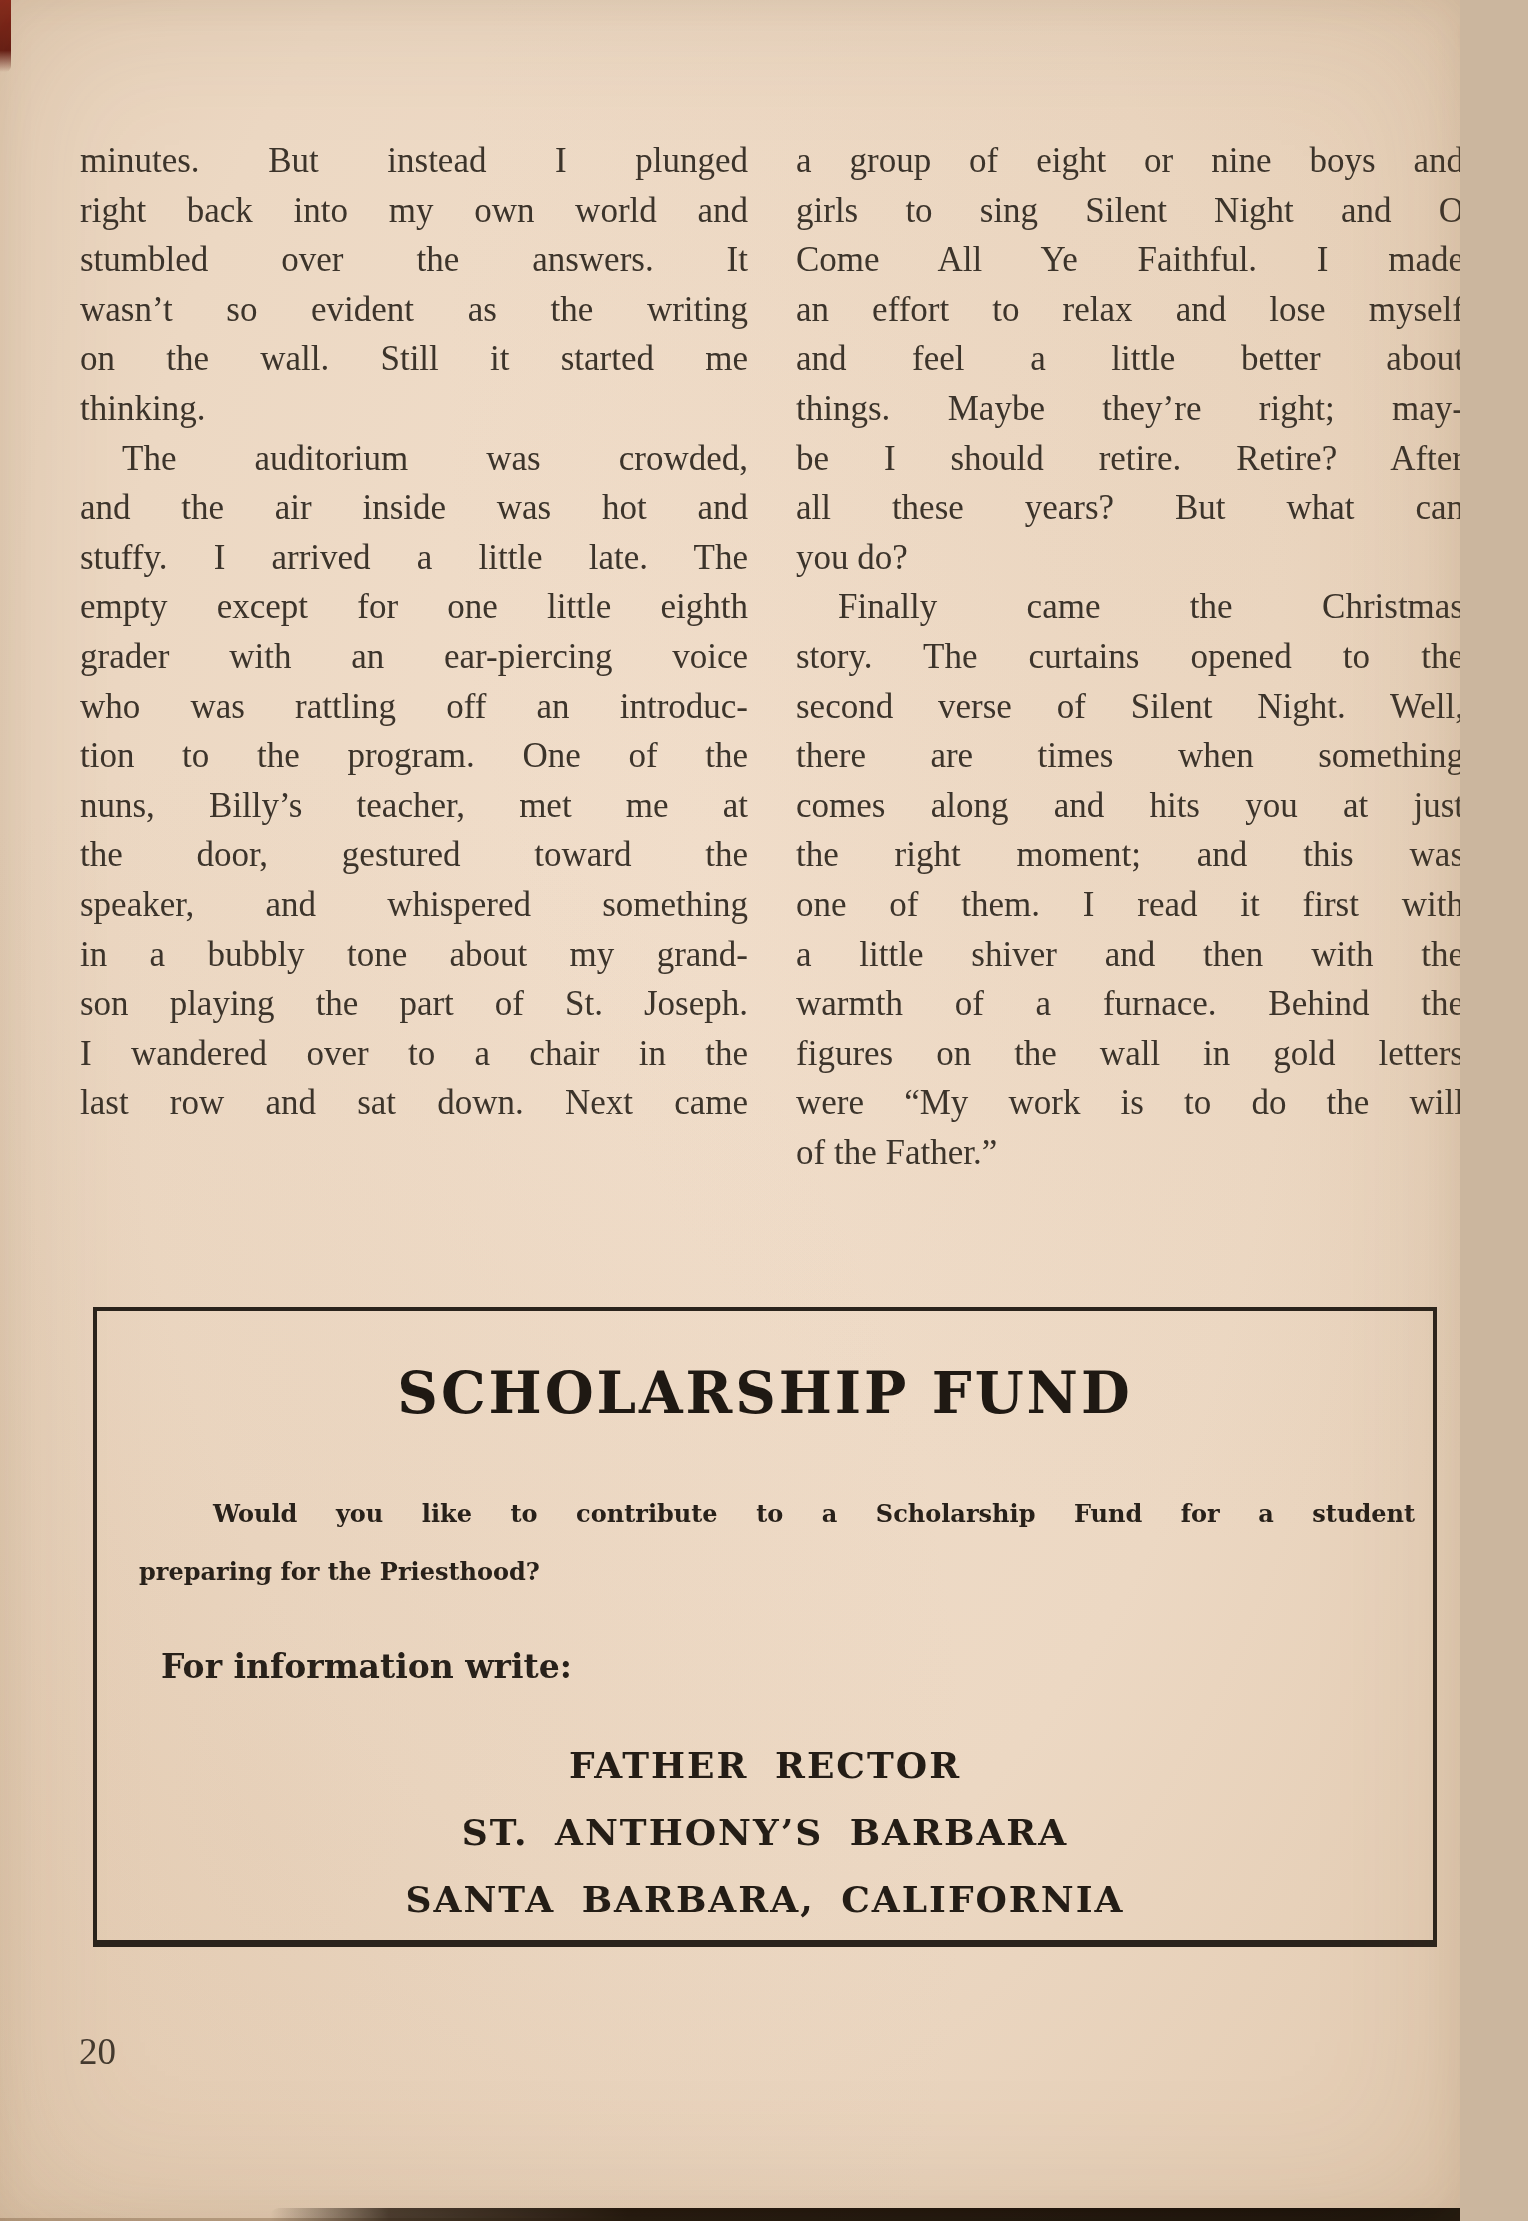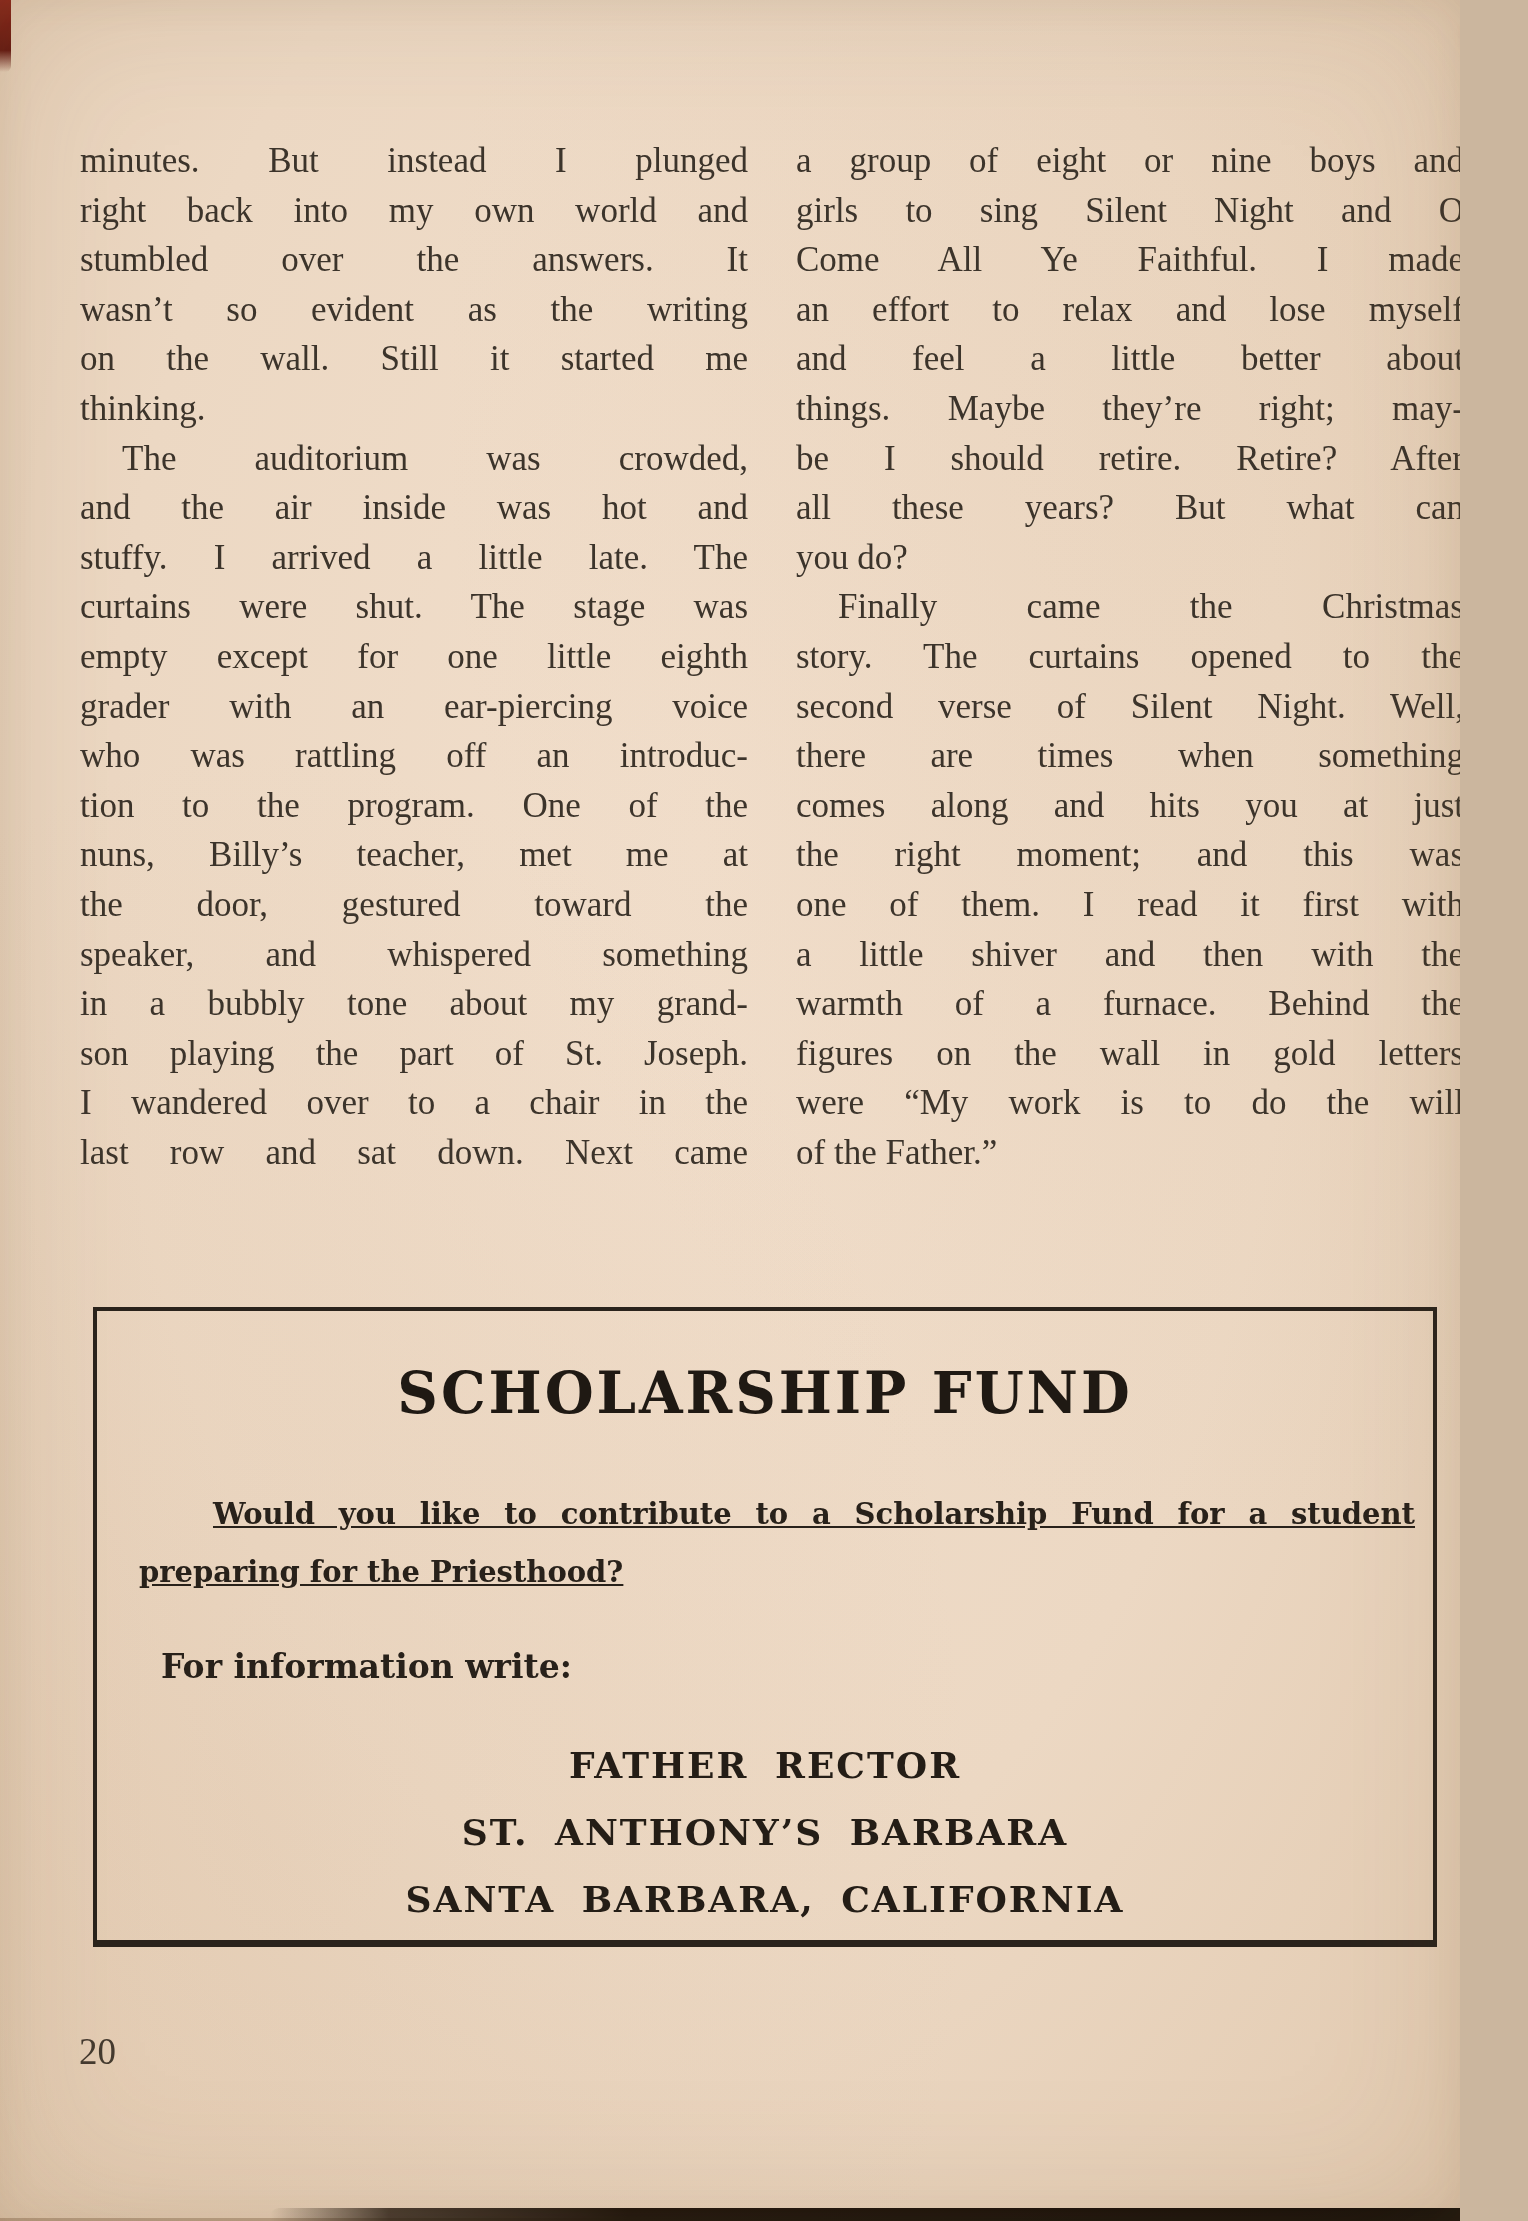--- a/index.html
+++ b/index.html
@@ -32,21 +32,21 @@
     color:#28211a;
     font-family:"DejaVu Serif","Liberation Serif",serif;
   }
   .ad-title{
     margin-top:48px;text-align:center;
     font-size:58px;font-weight:700;letter-spacing:3px;
     color:#1f1913;transform:scaleX(.97);
   }
   .ad-para{
     margin-top:58px;padding:0 18px 0 42px;
-    font-size:29px;font-weight:700;line-height:58px;text-decoration:underline;
+    font-size:24px;font-weight:700;line-height:58px;
   }
   .ad-para .line.ind{text-indent:74px;}
   .ad-info{
     margin-top:46px;padding-left:64px;
     font-size:33px;font-weight:700;
   }
   .ad-address{
     margin-top:46px;text-align:center;
     font-size:36px;font-weight:700;line-height:67px;
     letter-spacing:2px;word-spacing:12px;color:#241d16;
@@ -87,21 +87,20 @@
   <div class="col col-left">
       <div class="line just"><span>minutes.  But instead I plunged</span></div>
       <div class="line just"><span>right back into my own world and</span></div>
       <div class="line just"><span>stumbled over the answers.  It</span></div>
       <div class="line just"><span>wasn’t so evident as the writing</span></div>
       <div class="line just"><span>on the wall.  Still it started me</span></div>
       <div class="line"><span>thinking.</span></div>
       <div class="line just ind"><span>The auditorium was crowded,</span></div>
       <div class="line just"><span>and the air inside was hot and</span></div>
       <div class="line just"><span>stuffy.  I arrived a little late.  The</span></div>
-      <div class="line just"><span>curtains were shut.  The stage was</span></div>
       <div class="line just"><span>empty except for one little eighth</span></div>
       <div class="line just"><span>grader with an ear-piercing voice</span></div>
       <div class="line just"><span>who was rattling off an introduc-</span></div>
       <div class="line just"><span>tion to the program.  One of the</span></div>
       <div class="line just"><span>nuns, Billy’s teacher, met me at</span></div>
       <div class="line just"><span>the door, gestured toward the</span></div>
       <div class="line just"><span>speaker, and whispered something</span></div>
       <div class="line just"><span>in a bubbly tone about my grand-</span></div>
       <div class="line just"><span>son playing the part of St. Joseph.</span></div>
       <div class="line just"><span>I wandered over to a chair in the</span></div>

